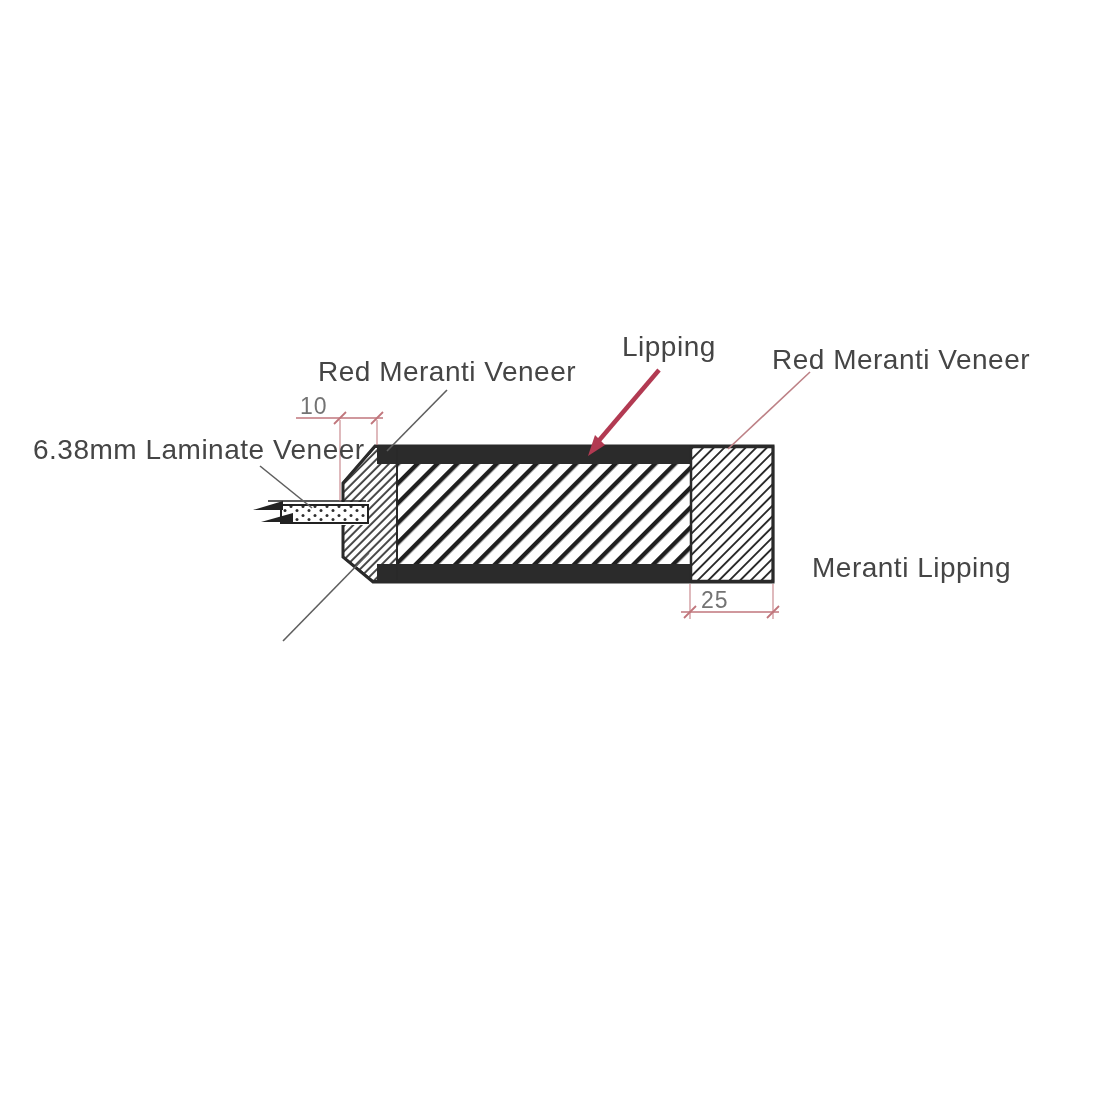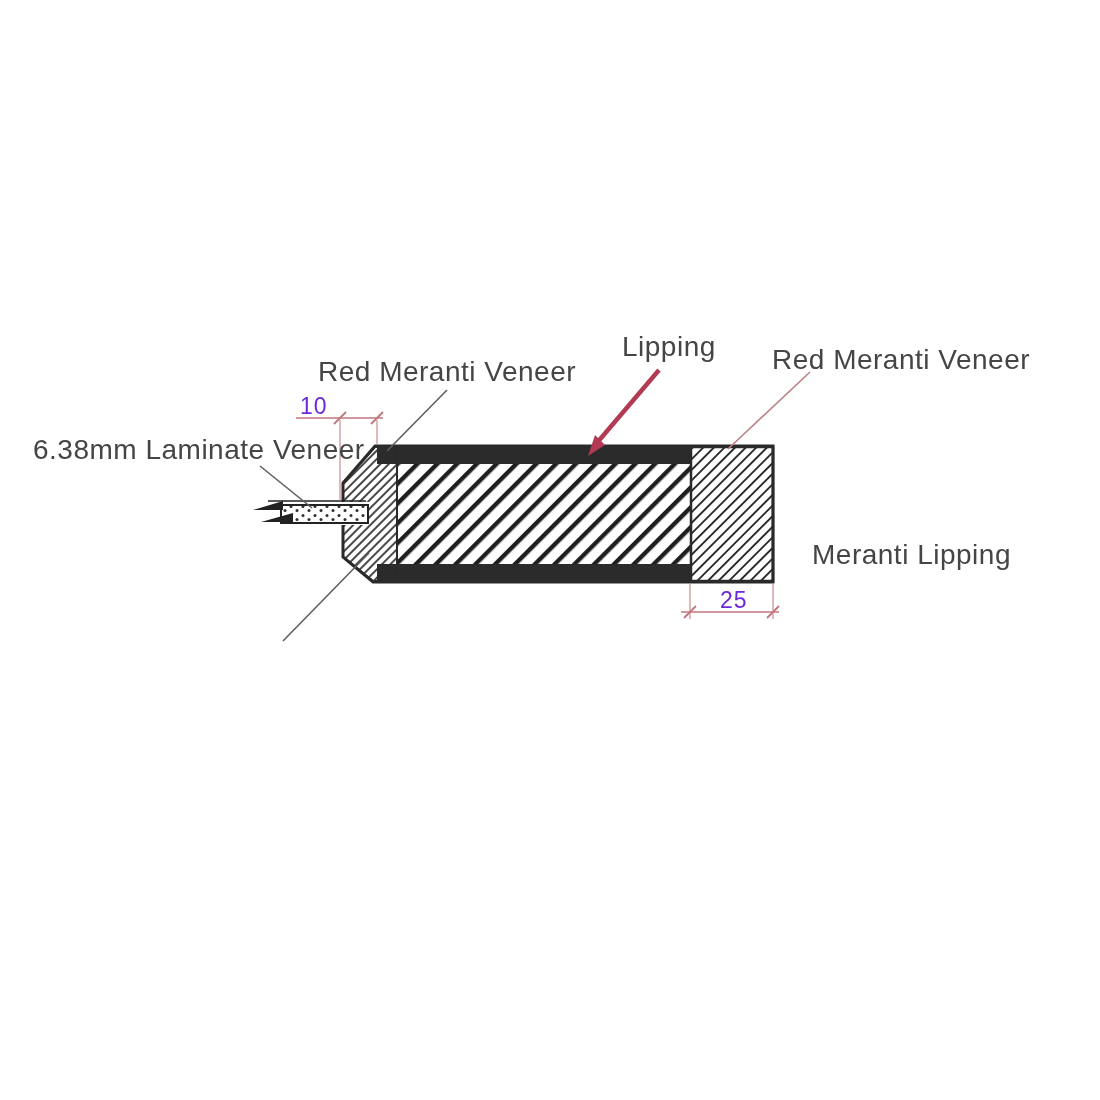--- a/index.html
+++ b/index.html
@@ -15,21 +15,21 @@
   .lbl{
     position:absolute;
     font-size:28px;
     letter-spacing:0.5px;
     color:#454545;
     white-space:nowrap;
   }
   .dim{
     position:absolute;
     font-size:23px;
-    color:#6d28d9;
+    color:#737373;
     letter-spacing:1px;
     white-space:nowrap;
   }
 </style>
 </head>
 <body>
 
 <div id="canvas">
 
   <svg id="drawing" width="1100" height="1100" viewBox="0 0 1100 1100">
@@ -99,20 +99,20 @@
   </svg>
 
   <div class="lbl" style="left:318px;top:356px">Red Meranti Veneer</div>
 
   <div class="lbl" style="left:622px;top:331px">Lipping</div>
 
   <div class="lbl" style="left:772px;top:344px">Red Meranti Veneer</div>
 
   <div class="lbl" style="left:33px;top:434px">6.38mm Laminate Veneer</div>
 
-  <div class="lbl" style="left:812px;top:539px">Meranti Lipping</div>
+  <div class="lbl" style="left:812px;top:552px">Meranti Lipping</div>
 
 
   <div class="dim" style="left:300px;top:393px">10</div>
 
-  <div class="dim" style="left:720px;top:587px">25</div>
+  <div class="dim" style="left:701px;top:587px">25</div>
 
 </div>
 
 </body></html>

